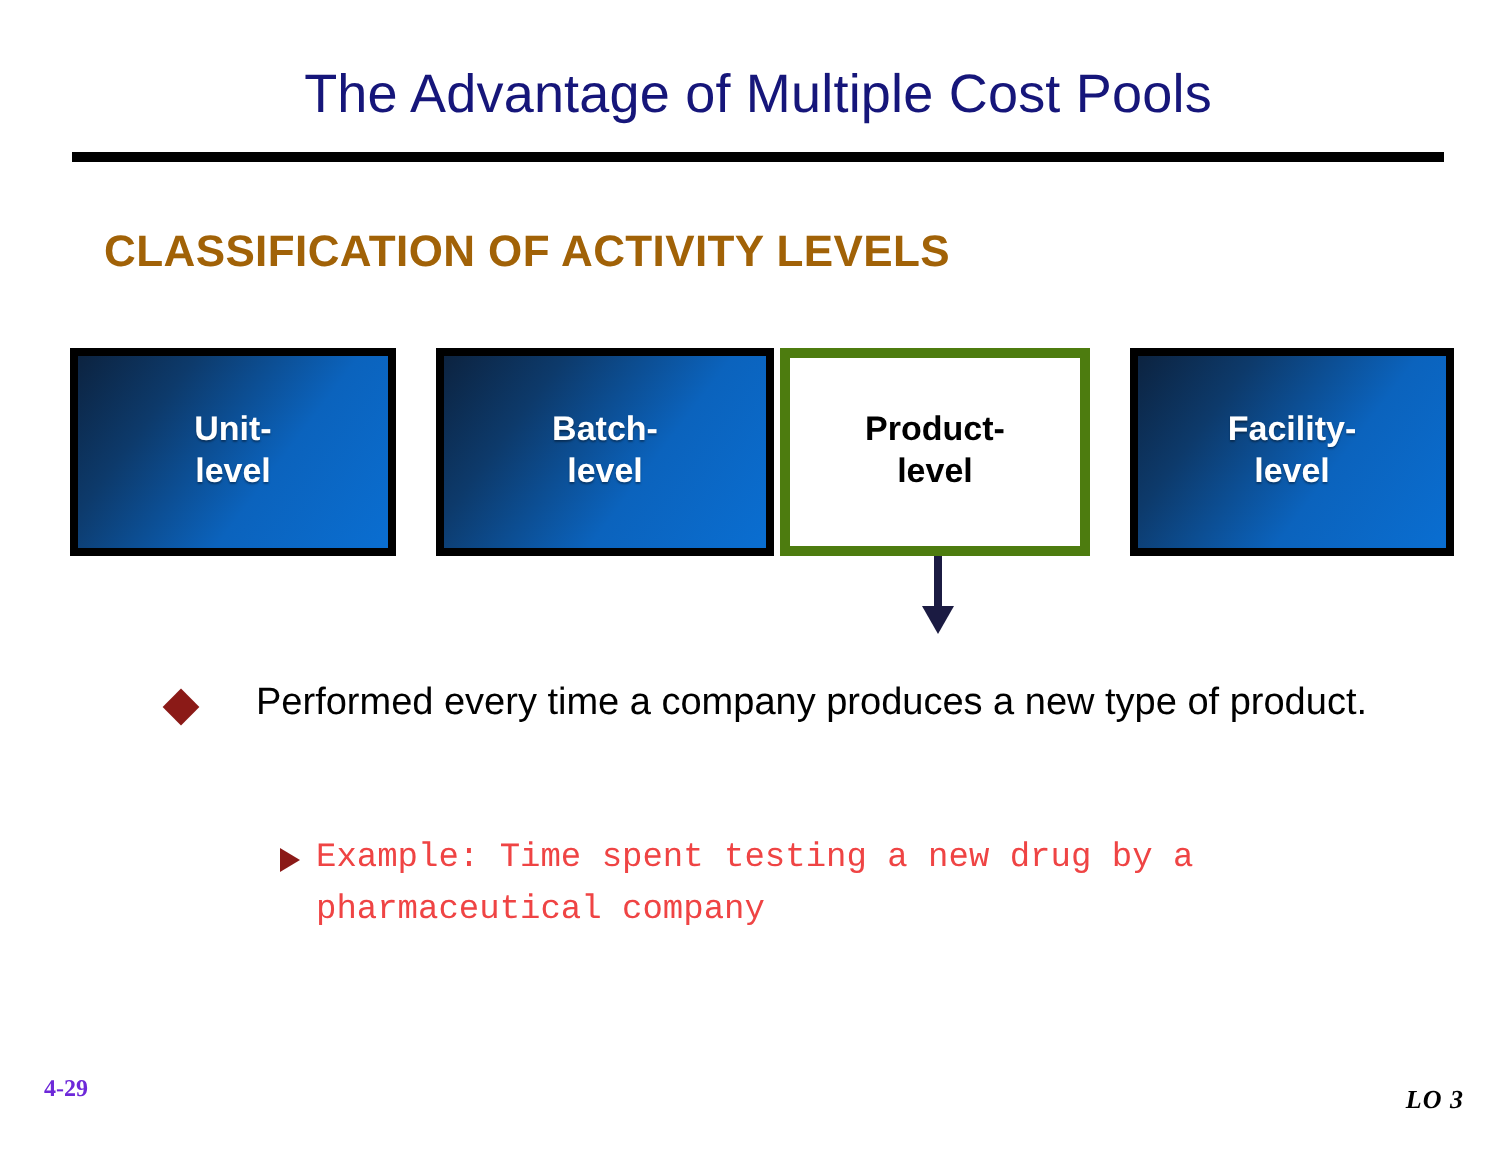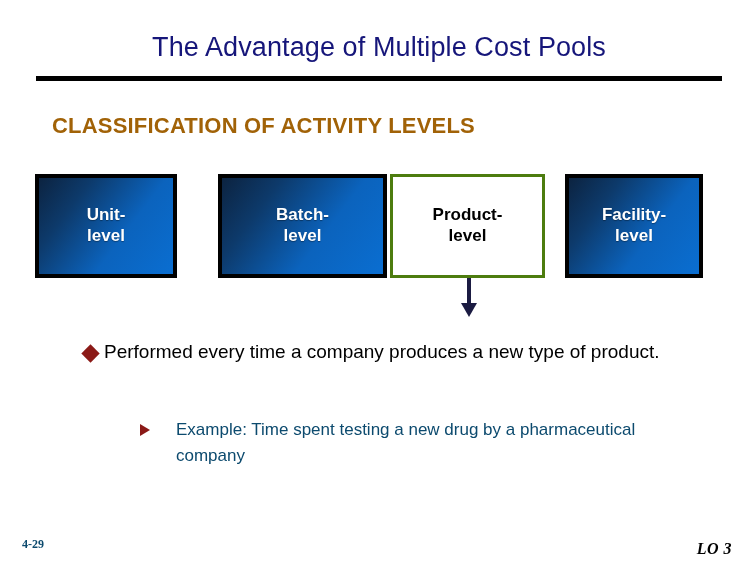--- a/index.html
+++ b/index.html
@@ -72,29 +72,29 @@
     font-weight: bold;
     line-height: 1.22;
   }
   .level-box.blue {
     border: 4px solid #000000;
     background: linear-gradient(127deg, #0c2340 0%, #0d3a6b 26%, #0b63bd 62%, #0a6ed1 100%);
     color: #ffffff;
     text-shadow: 0 1px 1px rgba(0,0,0,0.35);
   }
   .level-box.white {
-    border: 3px solid #4d7c0f;
+    border: 5px solid #4d7c0f;
     background: #ffffff;
     color: #000000;
   }
 
-  #box-unit     { left: 35px;  width: 142px; }
+  #box-unit     { left: 35px;  width: 163px; }
   #box-batch    { left: 218px; width: 169px; }
   #box-product  { left: 390px; width: 155px; }
-  #box-facility { left: 565px; width: 138px; }
+  #box-facility { left: 565px; width: 162px; }
 
   
   #product-arrow {
     position: absolute;
     left: 461px;
     top: 278px;
     width: 16px;
     height: 40px;
   }
 
@@ -108,21 +108,21 @@
   #bullet-level-1 .marker {
     position: absolute;
     left: 0;
     top: 9px;
     width: 13px;
     height: 13px;
     background: #8b1a17;
     transform: rotate(45deg);
   }
   #bullet-level-1 .text {
-    margin-left: 20px;
+    margin-left: 44px;
     font-size: 19px;
     color: #000000;
     line-height: 1.52;
   }
 
   #bullet-level-2 {
     position: absolute;
     left: 140px;
     top: 417px;
     width: 560px;
@@ -131,42 +131,43 @@
     position: absolute;
     left: 0;
     top: 7px;
     width: 0;
     height: 0;
     border-top: 6px solid transparent;
     border-bottom: 6px solid transparent;
     border-left: 10px solid #8b1a17;
   }
   #bullet-level-2 .text {
-    margin-left: 36px;
+    margin-left: 18px;
     font-size: 17px;
-    color: #0c4a6e;
+    color: #ef4444;
     line-height: 1.55;
+    font-family: Liberation Mono, monospace;
   }
 
   
   #slide-number {
     position: absolute;
     left: 22px;
     bottom: 24px;
     font-family: "Liberation Serif", serif;
     font-size: 12px;
     font-weight: bold;
-    color: #0c4a6e;
+    color: #6d28d9;
   }
   #learning-objective {
     position: absolute;
     right: 24px;
     bottom: 18px;
     font-family: "Liberation Serif", serif;
-    font-size: 16px;
+    font-size: 13px;
     font-weight: bold;
     font-style: italic;
     color: #000000;
     letter-spacing: 0.5px;
   }
 </style>
 </head>
 <body>
 
 <div id="slide-title">The Advantage of Multiple Cost Pools</div>

